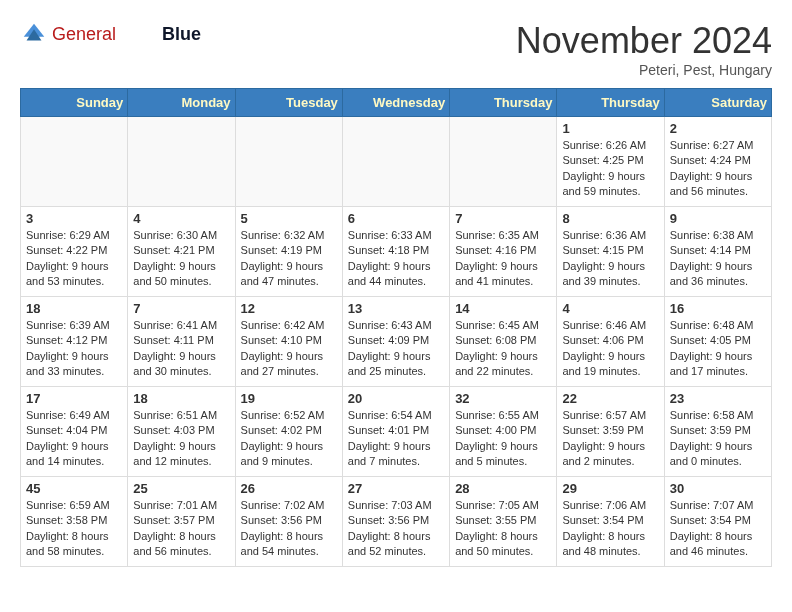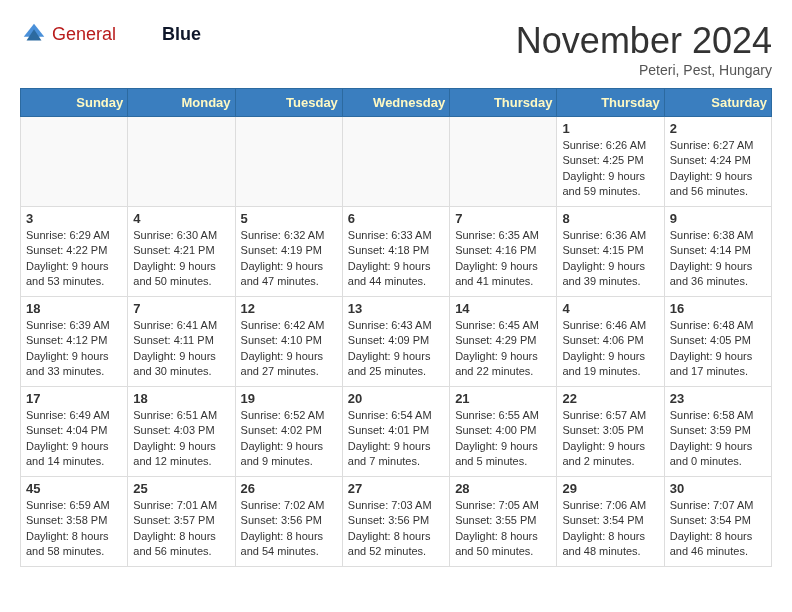--- a/index.html
+++ b/index.html
@@ -223,21 +223,21 @@
         <td class="has-data">
           <span class="day-number">13</span>
           <div class="day-info">Sunrise: 6:43 AM
 Sunset: 4:09 PM
 Daylight: 9 hours
 and 25 minutes.</div>
         </td>
         <td class="has-data">
           <span class="day-number">14</span>
           <div class="day-info">Sunrise: 6:45 AM
-Sunset: 4:29 PM
+Sunset: 6:08 PM
 Daylight: 9 hours
 and 22 minutes.</div>
         </td>
         <td class="has-data">
           <span class="day-number">4</span>
           <div class="day-info">Sunrise: 6:46 AM
 Sunset: 4:06 PM
 Daylight: 9 hours
 and 19 minutes.</div>
         </td>
@@ -272,30 +272,30 @@
 and 9 minutes.</div>
         </td>
         <td class="has-data">
           <span class="day-number">20</span>
           <div class="day-info">Sunrise: 6:54 AM
 Sunset: 4:01 PM
 Daylight: 9 hours
 and 7 minutes.</div>
         </td>
         <td class="has-data">
-          <span class="day-number">21</span>
+          <span class="day-number">32</span>
           <div class="day-info">Sunrise: 6:55 AM
 Sunset: 4:00 PM
 Daylight: 9 hours
 and 5 minutes.</div>
         </td>
         <td class="has-data">
           <span class="day-number">22</span>
           <div class="day-info">Sunrise: 6:57 AM
-Sunset: 3:05 PM
+Sunset: 3:59 PM
 Daylight: 9 hours
 and 2 minutes.</div>
         </td>
         <td class="has-data">
           <span class="day-number">23</span>
           <div class="day-info">Sunrise: 6:58 AM
 Sunset: 3:59 PM
 Daylight: 9 hours
 and 0 minutes.</div>
         </td>

